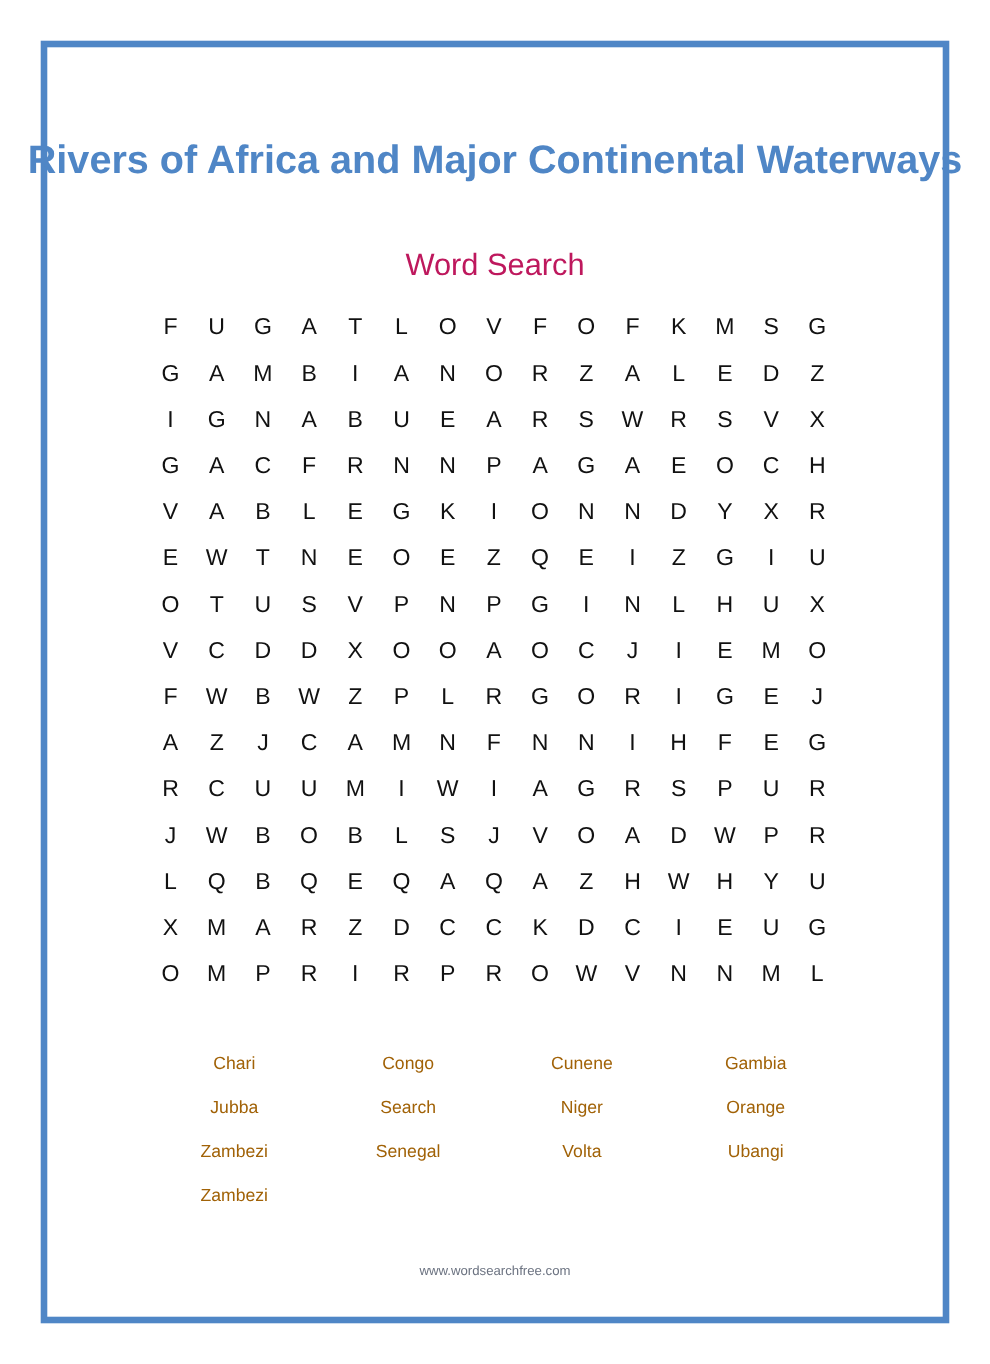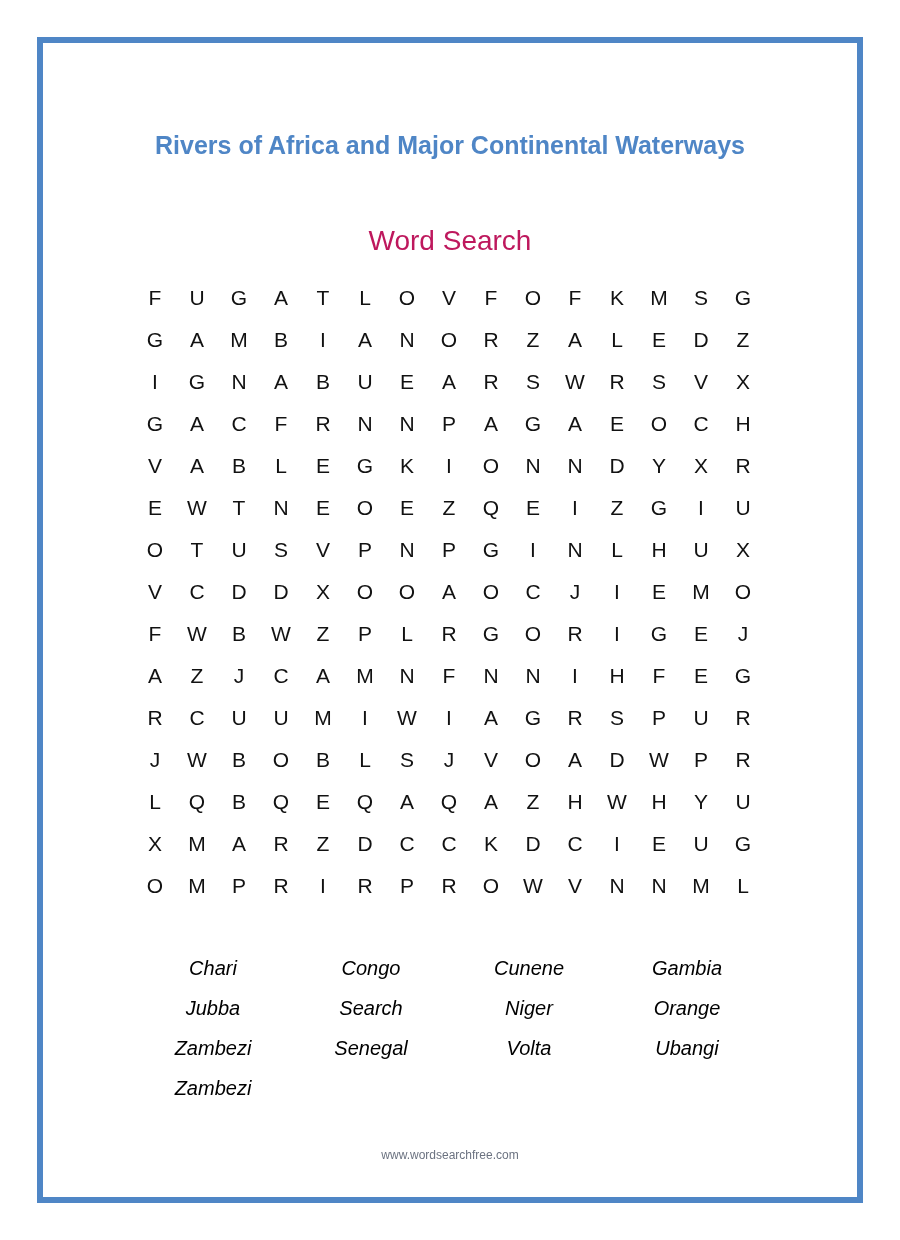--- a/index.html
+++ b/index.html
@@ -1,31 +1,31 @@
 <!DOCTYPE html>
 <html><head>
 <meta charset="utf-8">
 <style>
   html, body { margin: 0; padding: 0; background: #ffffff; }
   body { width: 900px; height: 1240px; position: relative; overflow: hidden;
          font-family: "Liberation Sans", sans-serif; }
   .frame { position: absolute; left: 37px; top: 37px; width: 814px; height: 1154px;
            border: 6px solid #4F86C6; background: #fff; }
   .title { position: absolute; left: 0; top: 124px; width: 900px; text-align: center;
-           color: #4F86C6; font-weight: bold; font-size: 25px; line-height: 42px; }
+           color: #4F86C6; font-weight: bold; font-size: 36px; line-height: 42px; }
   .subtitle { position: absolute; left: 0; top: 224px; width: 900px; text-align: center;
               color: #be185d; font-size: 28px; line-height: 34px; }
   .grid { position: absolute; left: 134px; top: 277px; width: 630px;
           display: grid; grid-template-columns: repeat(15, 42px); grid-auto-rows: 42px; }
   .cell { display: flex; align-items: center; justify-content: center;
           font-size: 21px; color: #111; }
   .words { position: absolute; left: 134px; top: 948px; width: 632px;
            display: grid; grid-template-columns: repeat(4, 158px); grid-auto-rows: 40px; }
   .word { display: flex; align-items: center; justify-content: center;
-          font-size: 20px; color: #000000; font-style: italic; }
+          font-size: 16px; color: #a16207; }
   .footer { position: absolute; left: 0; top: 1148px; width: 900px; text-align: center;
             font-size: 12px; color: #6b7280; }
 </style>
 </head>
 <body>
 
 <div class="frame"></div>
 
 <div class="title">Rivers of Africa and Major Continental Waterways</div>
 <div class="subtitle">Word Search</div>

